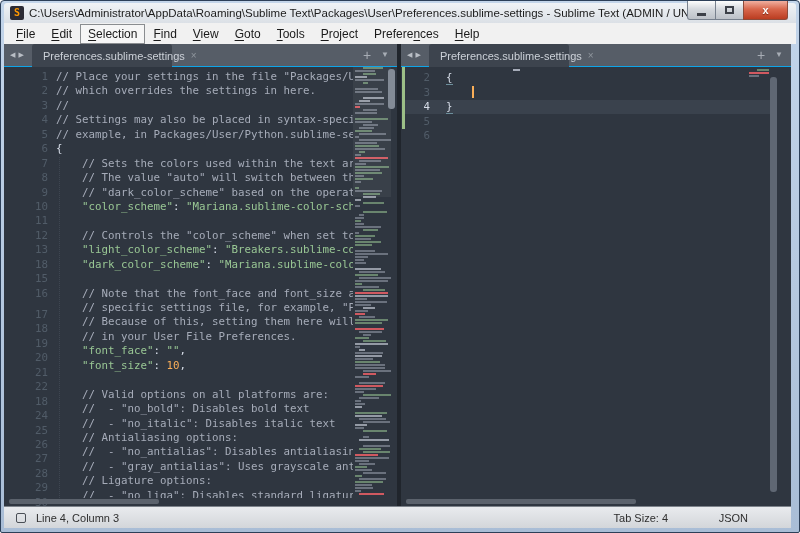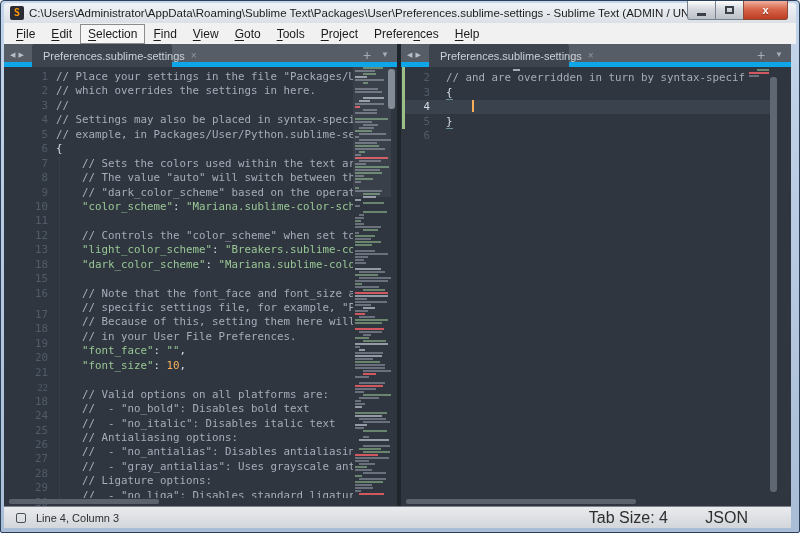--- a/index.html
+++ b/index.html
@@ -38,21 +38,21 @@
   .menu-item{padding:2px 7px;white-space:nowrap;border:1px solid transparent;}
   .menu-item u{text-decoration:underline;text-underline-offset:2px;}
   .menu-item.focused{border:1px solid #8a8d90;background:#f6f6f6;}
   
   .workspace{position:absolute;left:3px;top:43px;right:8px;bottom:26px;background:var(--divider);}
   .pane{position:absolute;top:0;bottom:0;background:var(--bg);}
   .pane.left{left:0;width:393px;}
   .pane.right{left:397px;right:0;}
   
   .tabbar{position:absolute;left:0;right:0;top:0;height:23px;background:var(--tabbar);
-    border-bottom:5px solid #0ea5e9;}
+    border-bottom:1px solid #0ea5e9;}
   .nav-arrows{position:absolute;left:6px;top:0;height:22px;display:flex;align-items:center;gap:3px;
     color:#b9bec5;font-size:7px;}
   .tab{position:absolute;left:28px;top:0;height:23px;width:140px;background:var(--tab);
     border-radius:3px 3px 0 0;display:flex;align-items:center;padding:0 8px 0 11px;}
   .tab-label{font-size:11px;color:var(--tabfg);white-space:nowrap;flex:1;}
   .tab-close{color:#8f969e;font-size:10px;margin-left:6px;line-height:1;}
   .tab-controls{position:absolute;right:8px;top:0;height:22px;display:flex;align-items:center;gap:10px;}
   .tc-plus{color:#a7adb5;font-size:14px;line-height:1;}
   .tc-caret{color:#a7adb5;font-size:8px;line-height:1;}
   
@@ -93,21 +93,21 @@
   .hscroll{position:absolute;left:2px;right:2px;bottom:1px;height:6px;}
   .hthumb{position:absolute;top:0;height:5px;border-radius:2px;background:#5b626c;}
   .pane.left .hthumb{left:3px;width:150px;}
   .pane.right .hthumb{left:3px;width:230px;}
   
   .statusbar{position:absolute;left:3px;right:8px;bottom:4px;height:22px;
     background:linear-gradient(180deg,#e9ebee,#d3d6da);border-top:1px solid #7d838b;
     display:flex;align-items:center;font-size:11px;color:#2e2e2e;}
   .status-icon{width:10px;height:10px;border:1.5px solid #4a4f56;border-radius:2px;
     margin:0 10px 0 12px;flex:0 0 auto;}
-  .status-right{position:absolute;font-size:16px;color:#2e2e2e;white-space:nowrap;}
+  .status-right{position:absolute;font-size:11px;color:#2e2e2e;white-space:nowrap;}
   .status-tabsize{right:123px;}
   .status-syntax{right:43px;}
 </style>
 </head>
 <body>
 
 <div class="window">
 
   <div class="titlebar">
     <div class="app-icon">
@@ -173,21 +173,21 @@
             <div class="ln" style="height: 14.45px;">12</div>
             <div class="ln" style="height: 14.45px;">13</div>
             <div class="ln" style="height: 14.45px;">18</div>
             <div class="ln" style="height: 14.45px;">15</div>
             <div class="ln" style="height: 14.45px;">16</div>
             <div class="ln" style="height: 14.45px; margin-top: 7px;">17</div>
             <div class="ln" style="height: 14.45px;">18</div>
             <div class="ln" style="height: 14.45px;">19</div>
             <div class="ln" style="height: 14.45px;">20</div>
             <div class="ln" style="height: 14.45px;">21</div>
-            <div class="ln" style="height: 14.45px; font-family: Liberation Serif, serif;">22</div>
+            <div class="ln" style="height: 14.45px;">22</div>
             <div class="ln" style="height: 14.45px;">18</div>
             <div class="ln" style="height: 14.45px;">24</div>
             <div class="ln" style="height: 14.45px;">25</div>
             <div class="ln" style="height: 14.45px;">26</div>
             <div class="ln" style="height: 14.45px;">27</div>
             <div class="ln" style="height: 14.45px;">28</div>
             <div class="ln" style="height: 14.45px;">29</div>
             <div class="ln" style="height: 14.45px;">30</div>
           </div>
         <div class="code"><div class="code-line"><span class="tk-c">// Place your settings in the file "Packages/U</span></div><div class="code-line"><span class="tk-c">// which overrides the settings in here.</span></div><div class="code-line"><span class="tk-c">//</span></div><div class="code-line"><span class="tk-c">// Settings may also be placed in syntax-speci</span></div><div class="code-line"><span class="tk-c">// example, in Packages/User/Python.sublime-se</span></div><div class="code-line"><span class="tk-w">{</span></div><div class="code-line"><span class="tk-w">    </span><span class="tk-c">// Sets the colors used within the text ar</span></div><div class="code-line"><span class="tk-w">    </span><span class="tk-c">// The value "auto" will switch between th</span></div><div class="code-line"><span class="tk-w">    </span><span class="tk-c">// "dark_color_scheme" based on the operat</span></div><div class="code-line"><span class="tk-w">    </span><span class="tk-s">"color_scheme"</span><span class="tk-w">: </span><span class="tk-s">"Mariana.sublime-color-sch</span></div><div class="code-line"></div><div class="code-line"><span class="tk-w">    </span><span class="tk-c">// Controls the "color_scheme" when set to</span></div><div class="code-line"><span class="tk-w">    </span><span class="tk-s">"light_color_scheme"</span><span class="tk-w">: </span><span class="tk-s">"Breakers.sublime-co</span></div><div class="code-line"><span class="tk-w">    </span><span class="tk-s">"dark_color_scheme"</span><span class="tk-w">: </span><span class="tk-s">"Mariana.sublime-colo</span></div><div class="code-line"></div><div class="code-line"><span class="tk-w">    </span><span class="tk-c">// Note that the font_face and font_size a</span></div><div class="code-line"><span class="tk-w">    </span><span class="tk-c">// specific settings file, for example, "P</span></div><div class="code-line"><span class="tk-w">    </span><span class="tk-c">// Because of this, setting them here will</span></div><div class="code-line"><span class="tk-w">    </span><span class="tk-c">// in your User File Preferences.</span></div><div class="code-line"><span class="tk-w">    </span><span class="tk-s">"font_face"</span><span class="tk-w">: </span><span class="tk-s">""</span><span class="tk-w">,</span></div><div class="code-line"><span class="tk-w">    </span><span class="tk-s">"font_size"</span><span class="tk-w">: </span><span class="tk-n">10</span><span class="tk-w">,</span></div><div class="code-line"></div><div class="code-line"><span class="tk-w">    </span><span class="tk-c">// Valid options on all platforms are:</span></div><div class="code-line"><span class="tk-w">    </span><span class="tk-c">//  - "no_bold": Disables bold text</span></div><div class="code-line"><span class="tk-w">    </span><span class="tk-c">//  - "no_italic": Disables italic text</span></div><div class="code-line"><span class="tk-w">    </span><span class="tk-c">// Antialiasing options:</span></div><div class="code-line"><span class="tk-w">    </span><span class="tk-c">//  - "no_antialias": Disables antialiasin</span></div><div class="code-line"><span class="tk-w">    </span><span class="tk-c">//  - "gray_antialias": Uses grayscale ant</span></div><div class="code-line"><span class="tk-w">    </span><span class="tk-c">// Ligature options:</span></div><div class="code-line"><span class="tk-w">    </span><span class="tk-c">//  - "no_liga": Disables standard ligatur</span></div></div>
@@ -368,21 +368,21 @@
         <div class="diff-strip"></div>
         <div class="dash-artifact"></div>
         <div class="gutter">
             <div class="ln" style="height: 14.45px;"></div>
             <div class="ln" style="height: 14.45px;">2</div>
             <div class="ln" style="height: 14.45px;">3</div>
             <div class="ln cur" style="height: 14.45px;">4</div>
             <div class="ln" style="height: 14.45px;">5</div>
             <div class="ln" style="height: 14.45px;">6</div>
           </div>
-        <div class="code"><div class="code-line"></div><div class="code-line"><span class="tk-c">// and are overridden in turn by syntax-specif</span></div><div class="code-line"><span class="tk-b">{</span></div><div class="code-line"><span class="tk-w">    </span><span class="caret"></span></div><div class="code-line"><span class="tk-b">}</span></div><div class="code-line"></div></div>
+        <div class="code"><div class="code-line"></div><div class="code-line"><span class="tk-b">{</span></div><div class="code-line"><span class="tk-w">    </span><span class="caret"></span></div><div class="code-line"><span class="tk-b">}</span></div><div class="code-line"></div></div>
         <div class="minimap-right">
             <div class="mm-row" style="width: 12.9779px; margin-left: 10px; background: rgba(153, 199, 148, 0.55);"></div>
             <div class="mm-row" style="width: 30.0968px; margin-left: 2px; background: rgba(236, 95, 102, 0.85);"></div>
             <div class="mm-row" style="width: 9.80064px; margin-left: 2px; background: rgba(166, 172, 185, 0.5);"></div>
             <div class="mm-row"></div>
           </div>
         <div class="vscroll">
             <div class="vthumb"></div>
           </div>
         <div class="hscroll">

